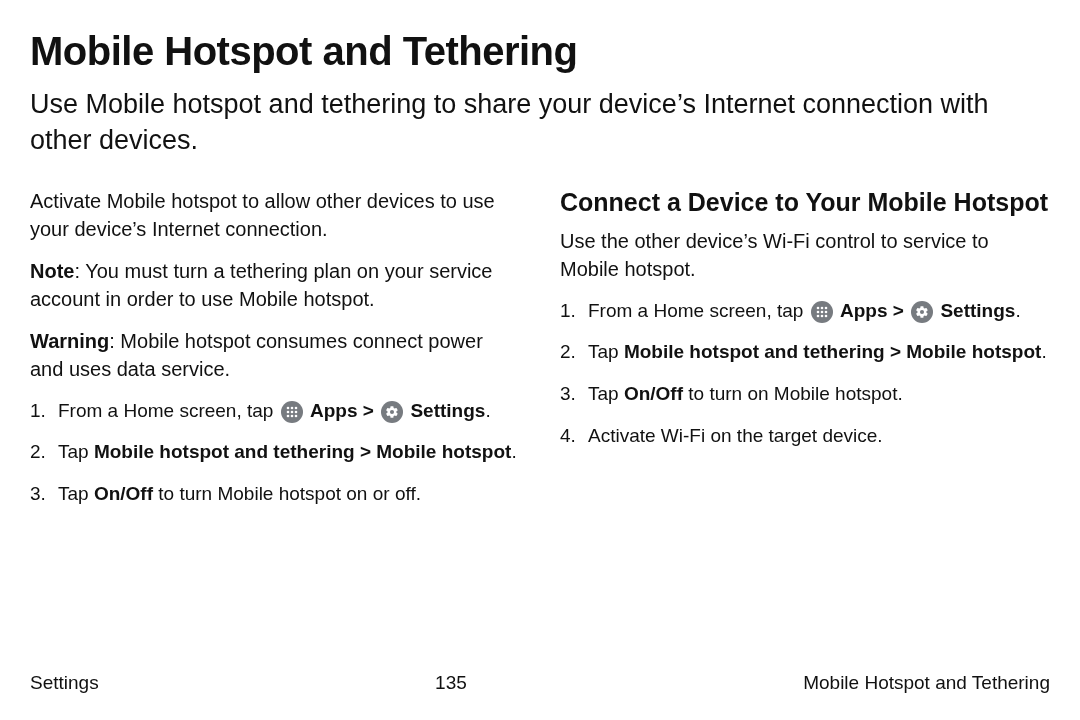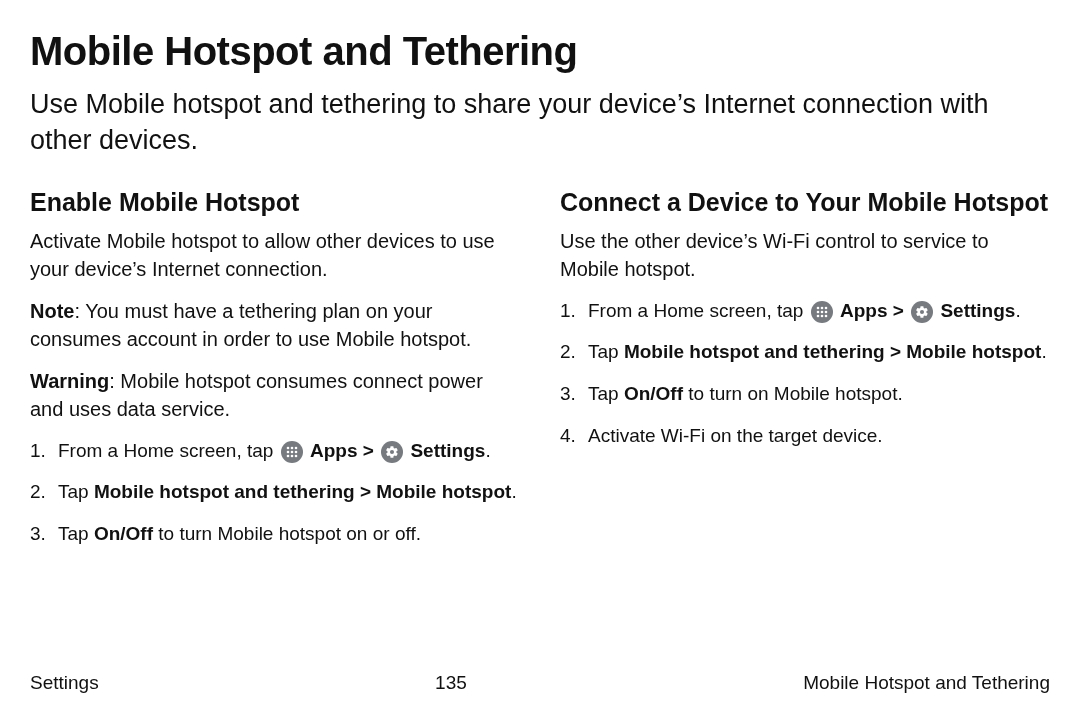--- a/index.html
+++ b/index.html
@@ -92,26 +92,25 @@
 
 <div class="page">
 
   <h1 class="title">Mobile Hotspot and Tethering</h1>
 
   <p class="intro">Use Mobile hotspot and tethering to share your device’s Internet connection with other devices.</p>
 
   <div class="columns">
 
     <div class="col">
-      <h2 class="section">Enable Mobile Hotspot</h2>
 
       <p class="para">Activate Mobile hotspot to allow other devices to use your device’s Internet connection.</p>
 
       <p class="para">
-        <b>Note</b><span>: You must have a tethering plan on your consumes account in order to use Mobile hotspot.</span>
+        <b>Note</b><span>: You must turn a tethering plan on your service account in order to use Mobile hotspot.</span>
       </p>
 
       <p class="para">
         <b>Warning</b><span>: Mobile hotspot consumes connect power and uses data service.</span>
       </p>
 
       <ol class="steps">
         <li>
           <span>From a Home screen, tap </span>
           <span class="icon">

